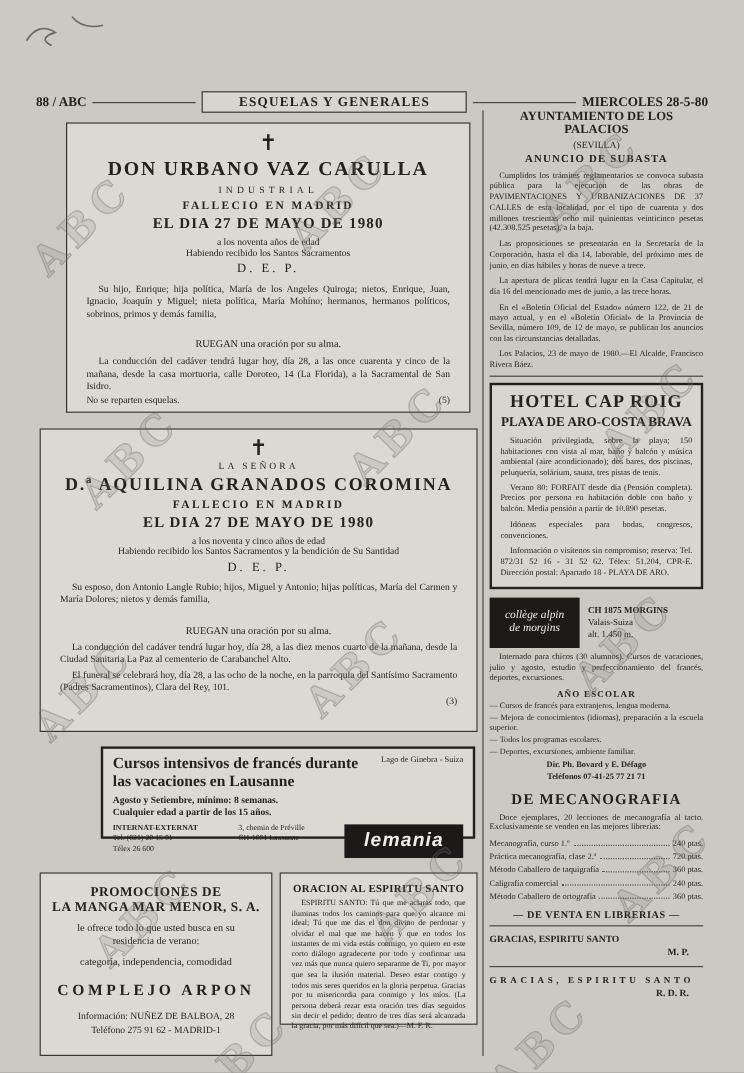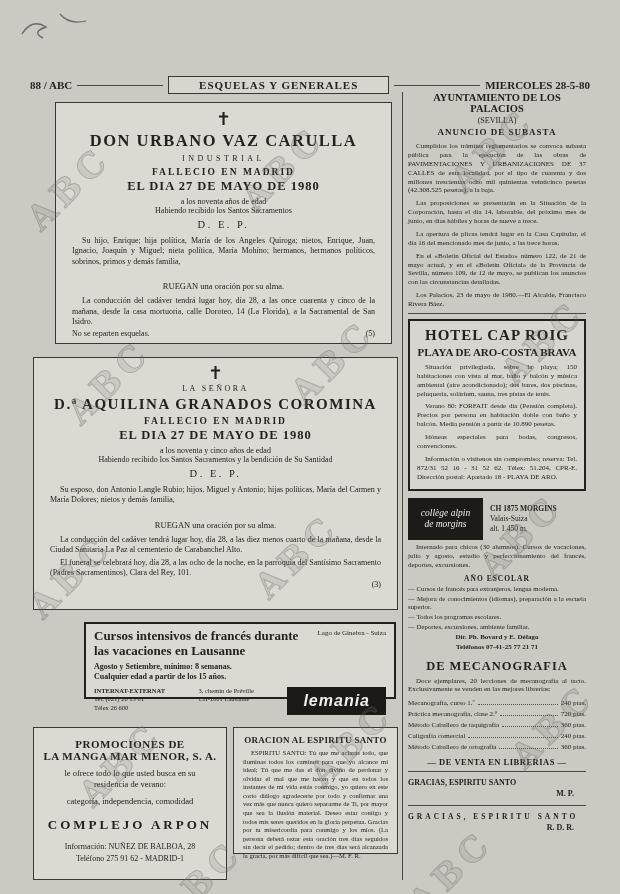--- a/index.html
+++ b/index.html
@@ -221,21 +221,21 @@
     <p class="ora-body">ESPIRITU SANTO: Tú que me aclaras todo, que iluminas todos los caminos para que yo alcance mi ideal; Tú que me das el don divino de perdonar y olvidar el mal que me hacen y que en todos los instantes de mi vida estás conmigo, yo quiero en este corto diálogo agradecerte por todo y confirmar una vez más que nunca quiero separarme de Ti, por mayor que sea la ilusión material. Deseo estar contigo y todos mis seres queridos en la gloria perpetua. Gracias por tu misericordia para conmigo y los míos. (La persona deberá rezar esta oración tres días seguidos sin decir el pedido; dentro de tres días será alcanzada la gracia, por más difícil que sea.)—M. F. R.</p>
   </section>
 
   <div id="right-col">
 
     <section>
       <h3 class="ay-title">AYUNTAMIENTO DE LOS PALACIOS</h3>
       <div class="ay-sub">(SEVILLA)</div>
       <div class="ay-head">ANUNCIO DE SUBASTA</div>
       <p class="rjust">Cumplidos los trámites reglamentarios se convoca subasta pública para la ejecución de las obras de PAVIMENTACIONES Y URBANIZACIONES DE 37 CALLES de esta localidad, por el tipo de cuarenta y dos millones trescientas ocho mil quinientas veinticinco pesetas (42.308.525 pesetas), a la baja.</p>
-      <p class="rjust">Las proposiciones se presentarán en la Situación de la Corporación, hasta el día 14, laborable, del próximo mes de junio, en días hábiles y horas de nueve a trece.</p>
+      <p class="rjust">Las proposiciones se presentarán en la Secretaría de la Corporación, hasta el día 14, laborable, del próximo mes de junio, en días hábiles y horas de nueve a trece.</p>
       <p class="rjust">La apertura de plicas tendrá lugar en la Casa Capitular, el día 16 del mencionado mes de junio, a las trece horas.</p>
       <p class="rjust">En el «Boletín Oficial del Estado» número 122, de 21 de mayo actual, y en el «Boletín Oficial» de la Provincia de Sevilla, número 109, de 12 de mayo, se publican los anuncios con las circunstancias detalladas.</p>
       <p class="rjust">Los Palacios, 23 de mayo de 1980.—El Alcalde, Francisco Rivera Báez.</p>
     </section>
 
     <hr class="rule">
 
     <section class="hotel-box">
       <h3 class="hotel-title">HOTEL CAP ROIG</h3>
       <div class="hotel-sub">PLAYA DE ARO-COSTA BRAVA</div>

